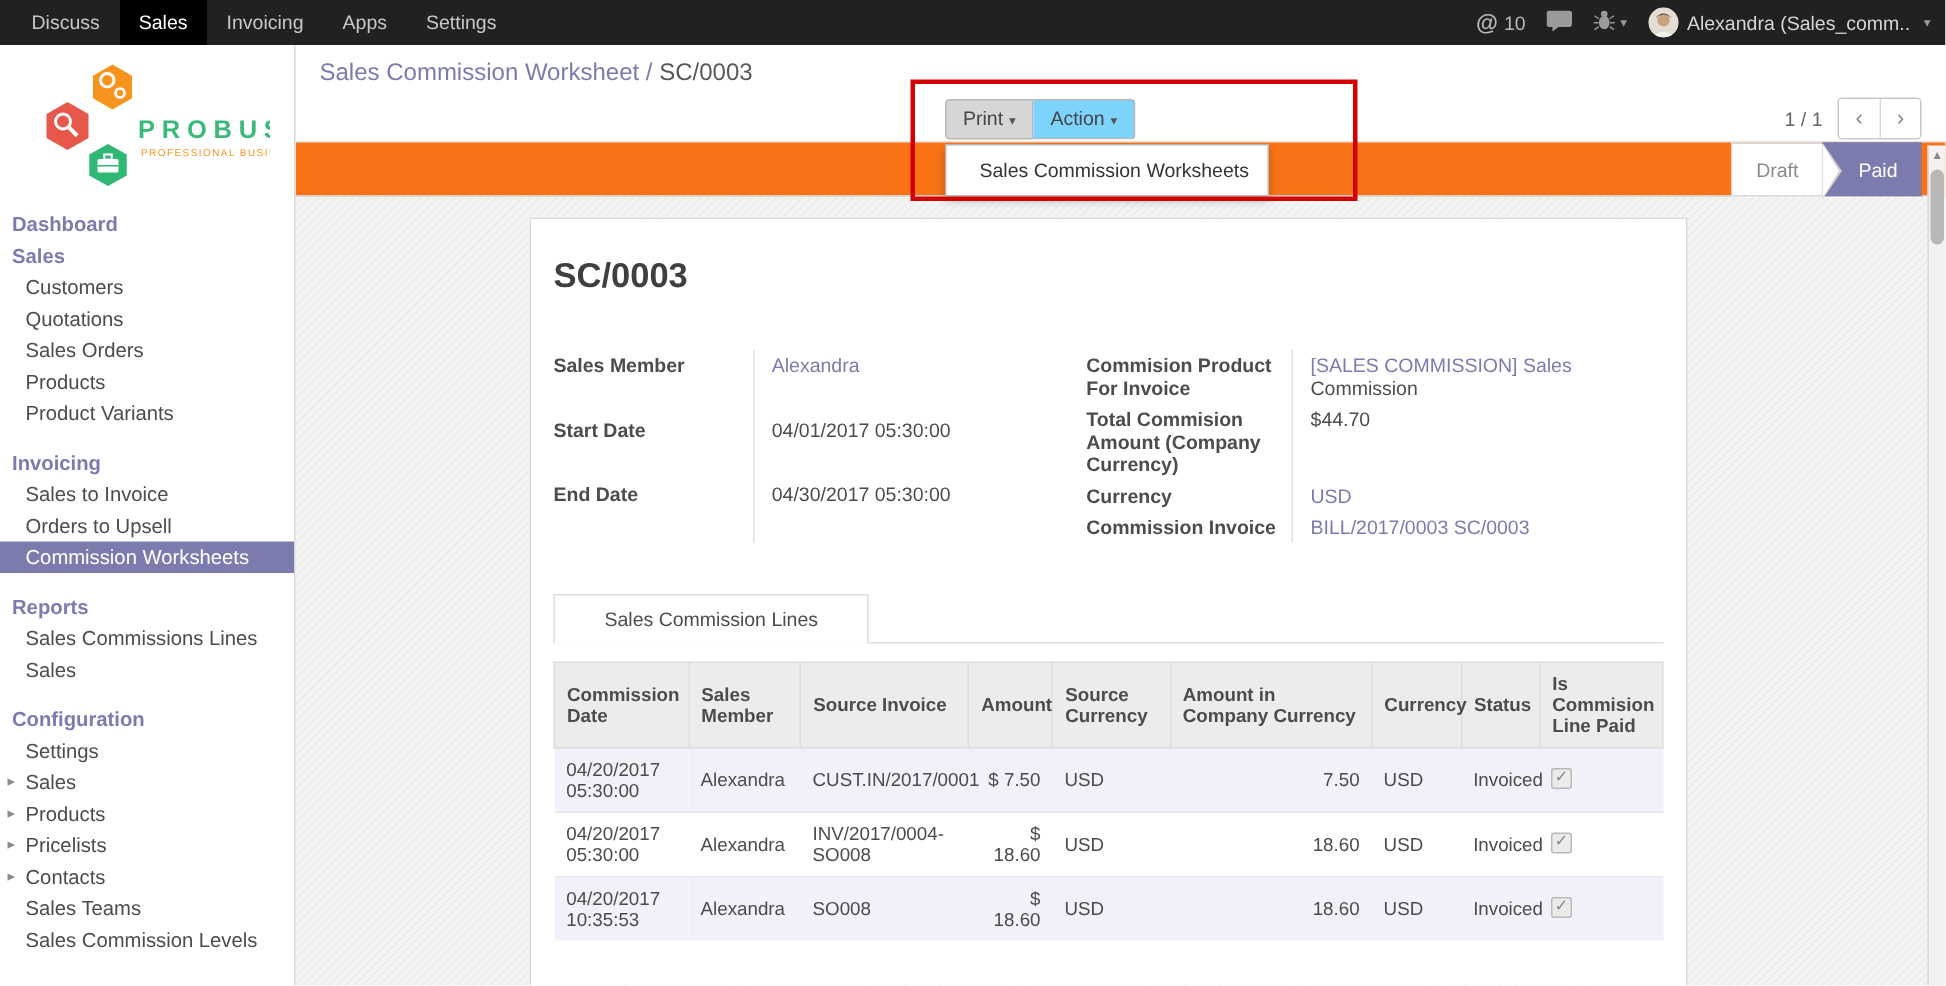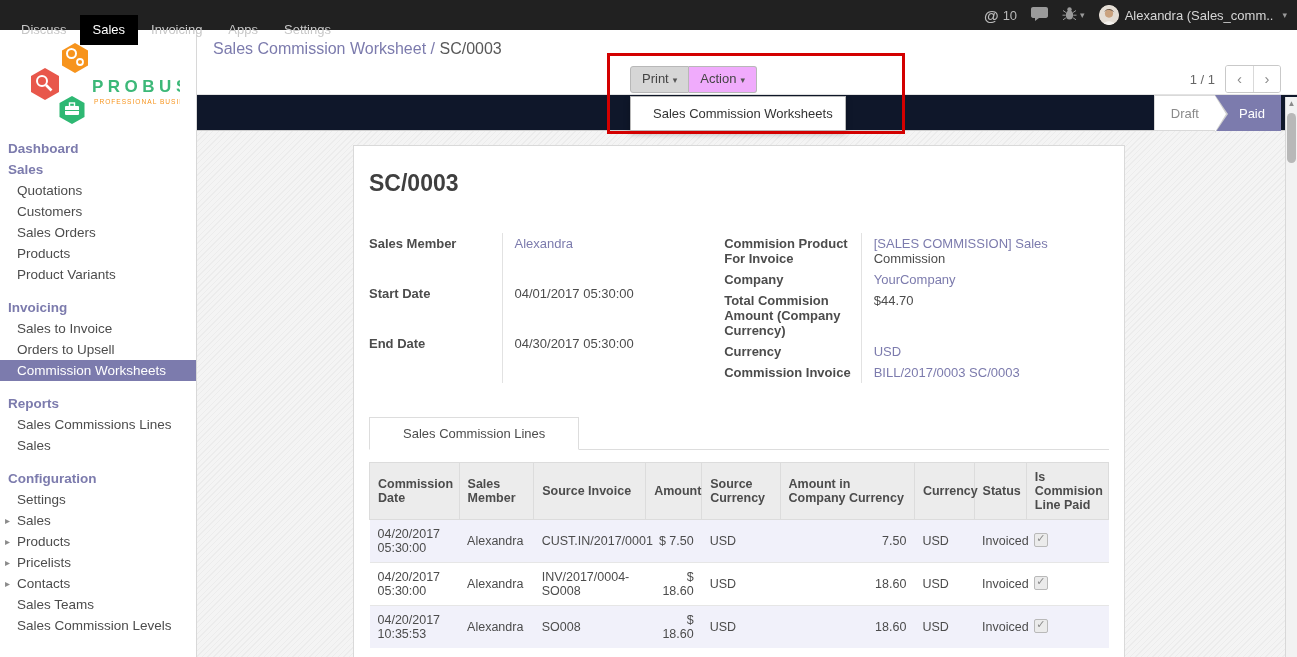--- a/index.html
+++ b/index.html
@@ -8,21 +8,21 @@
     font-family:"Liberation Sans", sans-serif;
     position:relative; overflow:hidden; background:#fff; color:#4c4c4c;
   }
 
   
   .topbar {
     position:absolute; top:0; left:0; right:0; height:30px;
     background:#212121; color:#c8c8c8; font-size:13px;
     display:flex; align-items:stretch; z-index:30;
   }
-  .topbar-menus { display:flex; align-items:flex-start; padding-left:8px;margin-top:15px; }
+  .topbar-menus { display:flex; align-items:flex-end; padding-left:8px;margin-top:15px; }
   .top-menu-item { padding:0 13px; line-height:30px; cursor:pointer; }
   .top-menu-item.active { background:#000; color:#fff; }
   .topbar-right { margin-left:auto; display:flex; align-items:center; gap:14px; padding-right:10px; }
   .at-group { display:flex; align-items:center; gap:4px; color:#b9b9b9; }
   .at-glyph { font-size:15px; font-weight:bold; }
   .msg-count { font-size:13px; }
   .icon-svg { display:inline-block; vertical-align:middle; }
   .caret-dn { font-size:9px; color:#9a9a9a; margin-left:3px; }
   .user-group { display:flex; align-items:center; gap:6px; cursor:pointer; }
   .avatar { width:20px; height:20px; border-radius:50%; overflow:hidden; background:#ded7cf; flex:0 0 auto; }
@@ -43,33 +43,33 @@
 
   
   .main { position:absolute; top:30px; left:197px; right:0; bottom:0; }
 
   .control-panel { position:relative; height:65px; background:#fff; border-bottom:1px solid #e3e3e3; }
   .breadcrumb { position:absolute; left:16px; top:10px; font-size:16px; white-space:nowrap; }
   .breadcrumb .bc-link { color:#7c7bad; cursor:pointer; }
   .breadcrumb .bc-current { color:#585858; }
 
   .button-row { position:absolute; left:433px; top:36px; display:flex; }
-  .btn { font-size:13px; color:#444; border:1px solid #b8b8b8; background:#f0abfc; padding:4px 11px; cursor:pointer; line-height:16px; }
+  .btn { font-size:13px; color:#444; border:1px solid #b8b8b8; background:#7dd3fc; padding:4px 11px; cursor:pointer; line-height:16px; }
   .btn .caret-b { font-size:9px; color:#555; margin-left:4px; }
   .btn-print { background:#d6d6d6; border-radius:3px 0 0 3px; }
   .btn-action { border-left:none; border-radius:0 3px 3px 0; }
 
   .pager { position:absolute; right:16px; top:35px; display:flex; align-items:center; gap:10px; }
   .pager-text { font-size:13px; color:#666; }
   .pager-btns { display:flex; border:1px solid #c9c9c9; border-radius:3px; overflow:hidden; }
   .pager-btn { width:27px; height:26px; background:#fff; border:none; color:#8a8a8a; font-size:15px; line-height:24px; cursor:pointer; }
   .pager-btn + .pager-btn { border-left:1px solid #d9d9d9; }
 
   
-  .status-strip { position:relative; height:36px; background:#0f172a; border-bottom:1px solid #cfcfcf; }
+  .status-strip { position:relative; height:36px; background:#f97316; border-bottom:1px solid #cfcfcf; }
   .statusbar { position:absolute; right:16px; top:0; height:36px; display:flex; }
   .status-step { position:relative; height:36px; line-height:36px; padding:0 16px 0 24px; background:#fff;
                  border-top:1px solid #d9d9d9; border-bottom:1px solid #d9d9d9; color:#8a8a8a; font-size:13px; cursor:pointer; }
   .status-step:first-child { border-left:1px solid #d9d9d9; padding-left:16px; }
   .status-step.active { background:#7c7bad; color:#fff; border-color:#7c7bad; }
   .step-arrow { position:relative; z-index:2; }
   .status-step.has-arrow::before {
     content:""; position:absolute; right:-13px; top:-1px; z-index:3;
     border-left:13px solid #cfcfcf; border-top:19px solid transparent; border-bottom:19px solid transparent;
   }
@@ -202,22 +202,22 @@
       <rect x="47" y="66" width="14" height="9" rx="1" fill="#fff"></rect>
       <rect x="51.5" y="63" width="5" height="3.5" fill="none" stroke="#fff" stroke-width="1.4"></rect>
       <line x1="47" y1="70.5" x2="61" y2="70.5" stroke="#2eb873" stroke-width="1"></line>
       <text x="74" y="52" font-size="17" font-weight="bold" fill="#3cb878" letter-spacing="4.5" font-family="Liberation Sans, sans-serif">PROBUSE</text>
       <text x="76" y="64" font-size="6.6" fill="#f7941d" letter-spacing="1" font-family="Liberation Sans, sans-serif">PROFESSIONAL BUSINESS</text>
     </svg>
   </div>
   <ul class="side-menu">
     <li class="side-item header">Dashboard</li>
     <li class="side-item header">Sales</li>
+    <li class="side-item">Customers</li>
     <li class="side-item">Quotations</li>
-    <li class="side-item">Customers</li>
     <li class="side-item">Sales Orders</li>
     <li class="side-item">Products</li>
     <li class="side-item">Product Variants</li>
     <li class="side-item header section-gap">Invoicing</li>
     <li class="side-item">Sales to Invoice</li>
     <li class="side-item">Orders to Upsell</li>
     <li class="side-item selected">Commission Worksheets</li>
     <li class="side-item header section-gap">Reports</li>
     <li class="side-item">Sales Commissions Lines</li>
     <li class="side-item">Sales</li>
@@ -282,24 +282,20 @@
           </table>
 
         <table class="fgroup fgroup-right">
           <tbody>
               <tr>
             <td class="flabel">Commision Product For Invoice</td>
             <td class="fvalue">
               <span class="link-val">[SALES COMMISSION] Sales</span>
               <span>Commission</span>
             </td>
-          </tr>
-          <tr>
-            <td class="flabel">Company</td>
-            <td class="fvalue"><span class="link-val">YourCompany</span></td>
           </tr>
           <tr>
             <td class="flabel">Total Commision Amount (Company Currency)</td>
             <td class="fvalue">$44.70</td>
           </tr>
           <tr>
             <td class="flabel">Currency</td>
             <td class="fvalue"><span class="link-val">USD</span></td>
           </tr>
           <tr>

